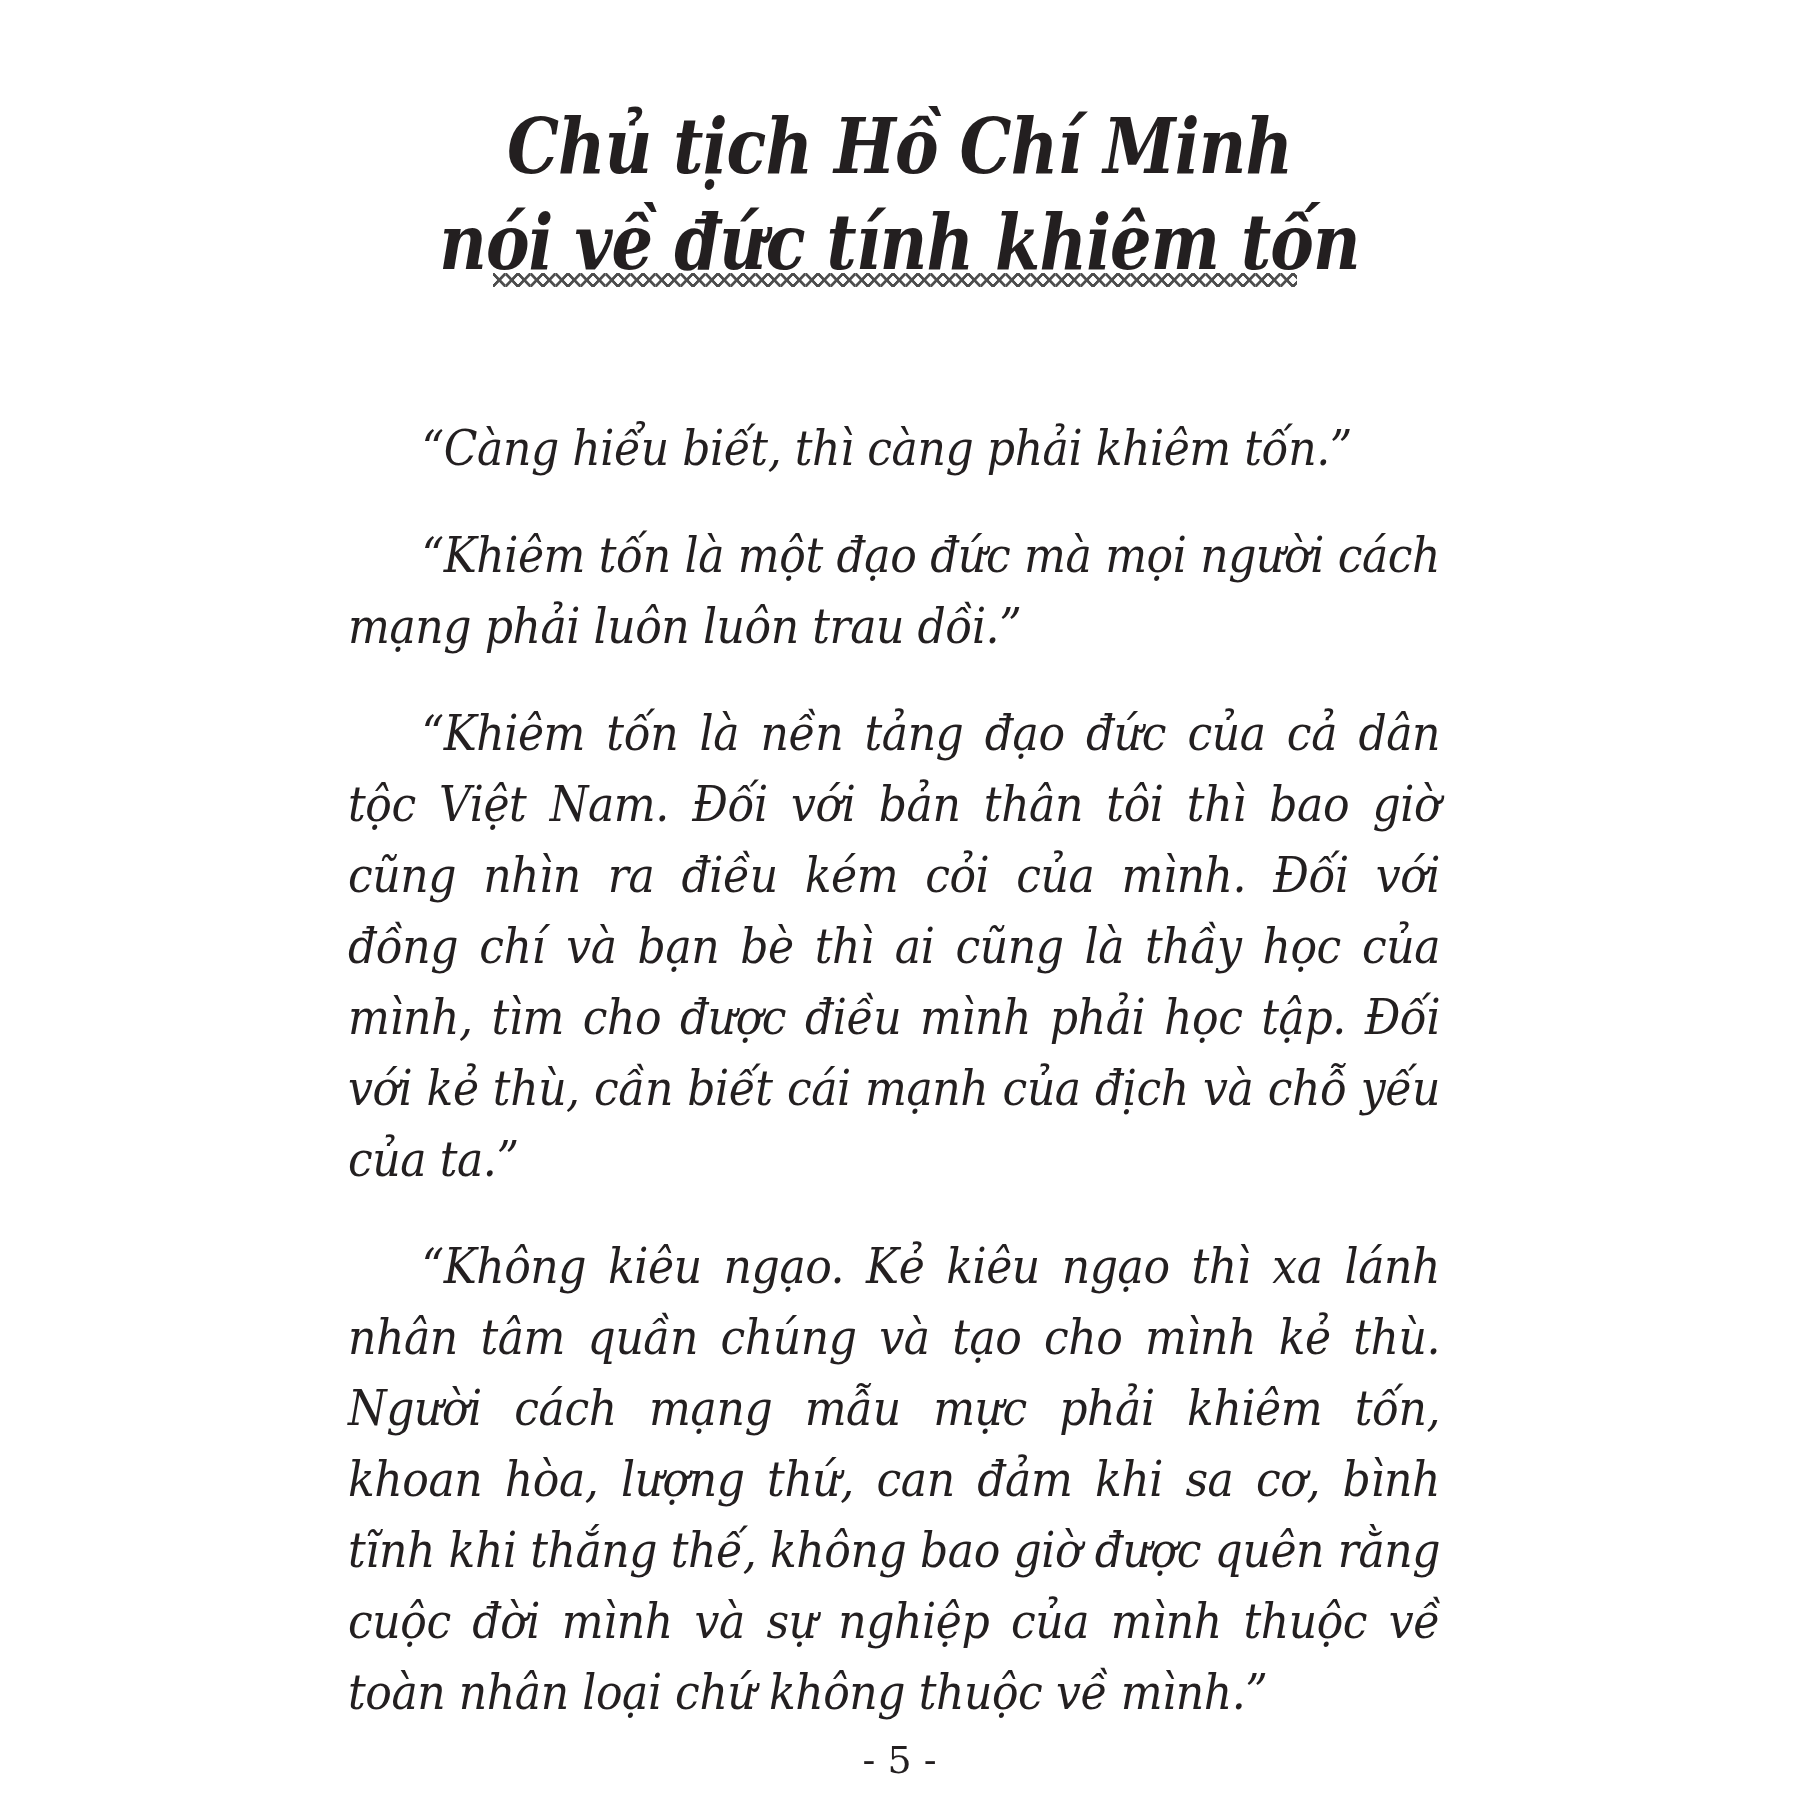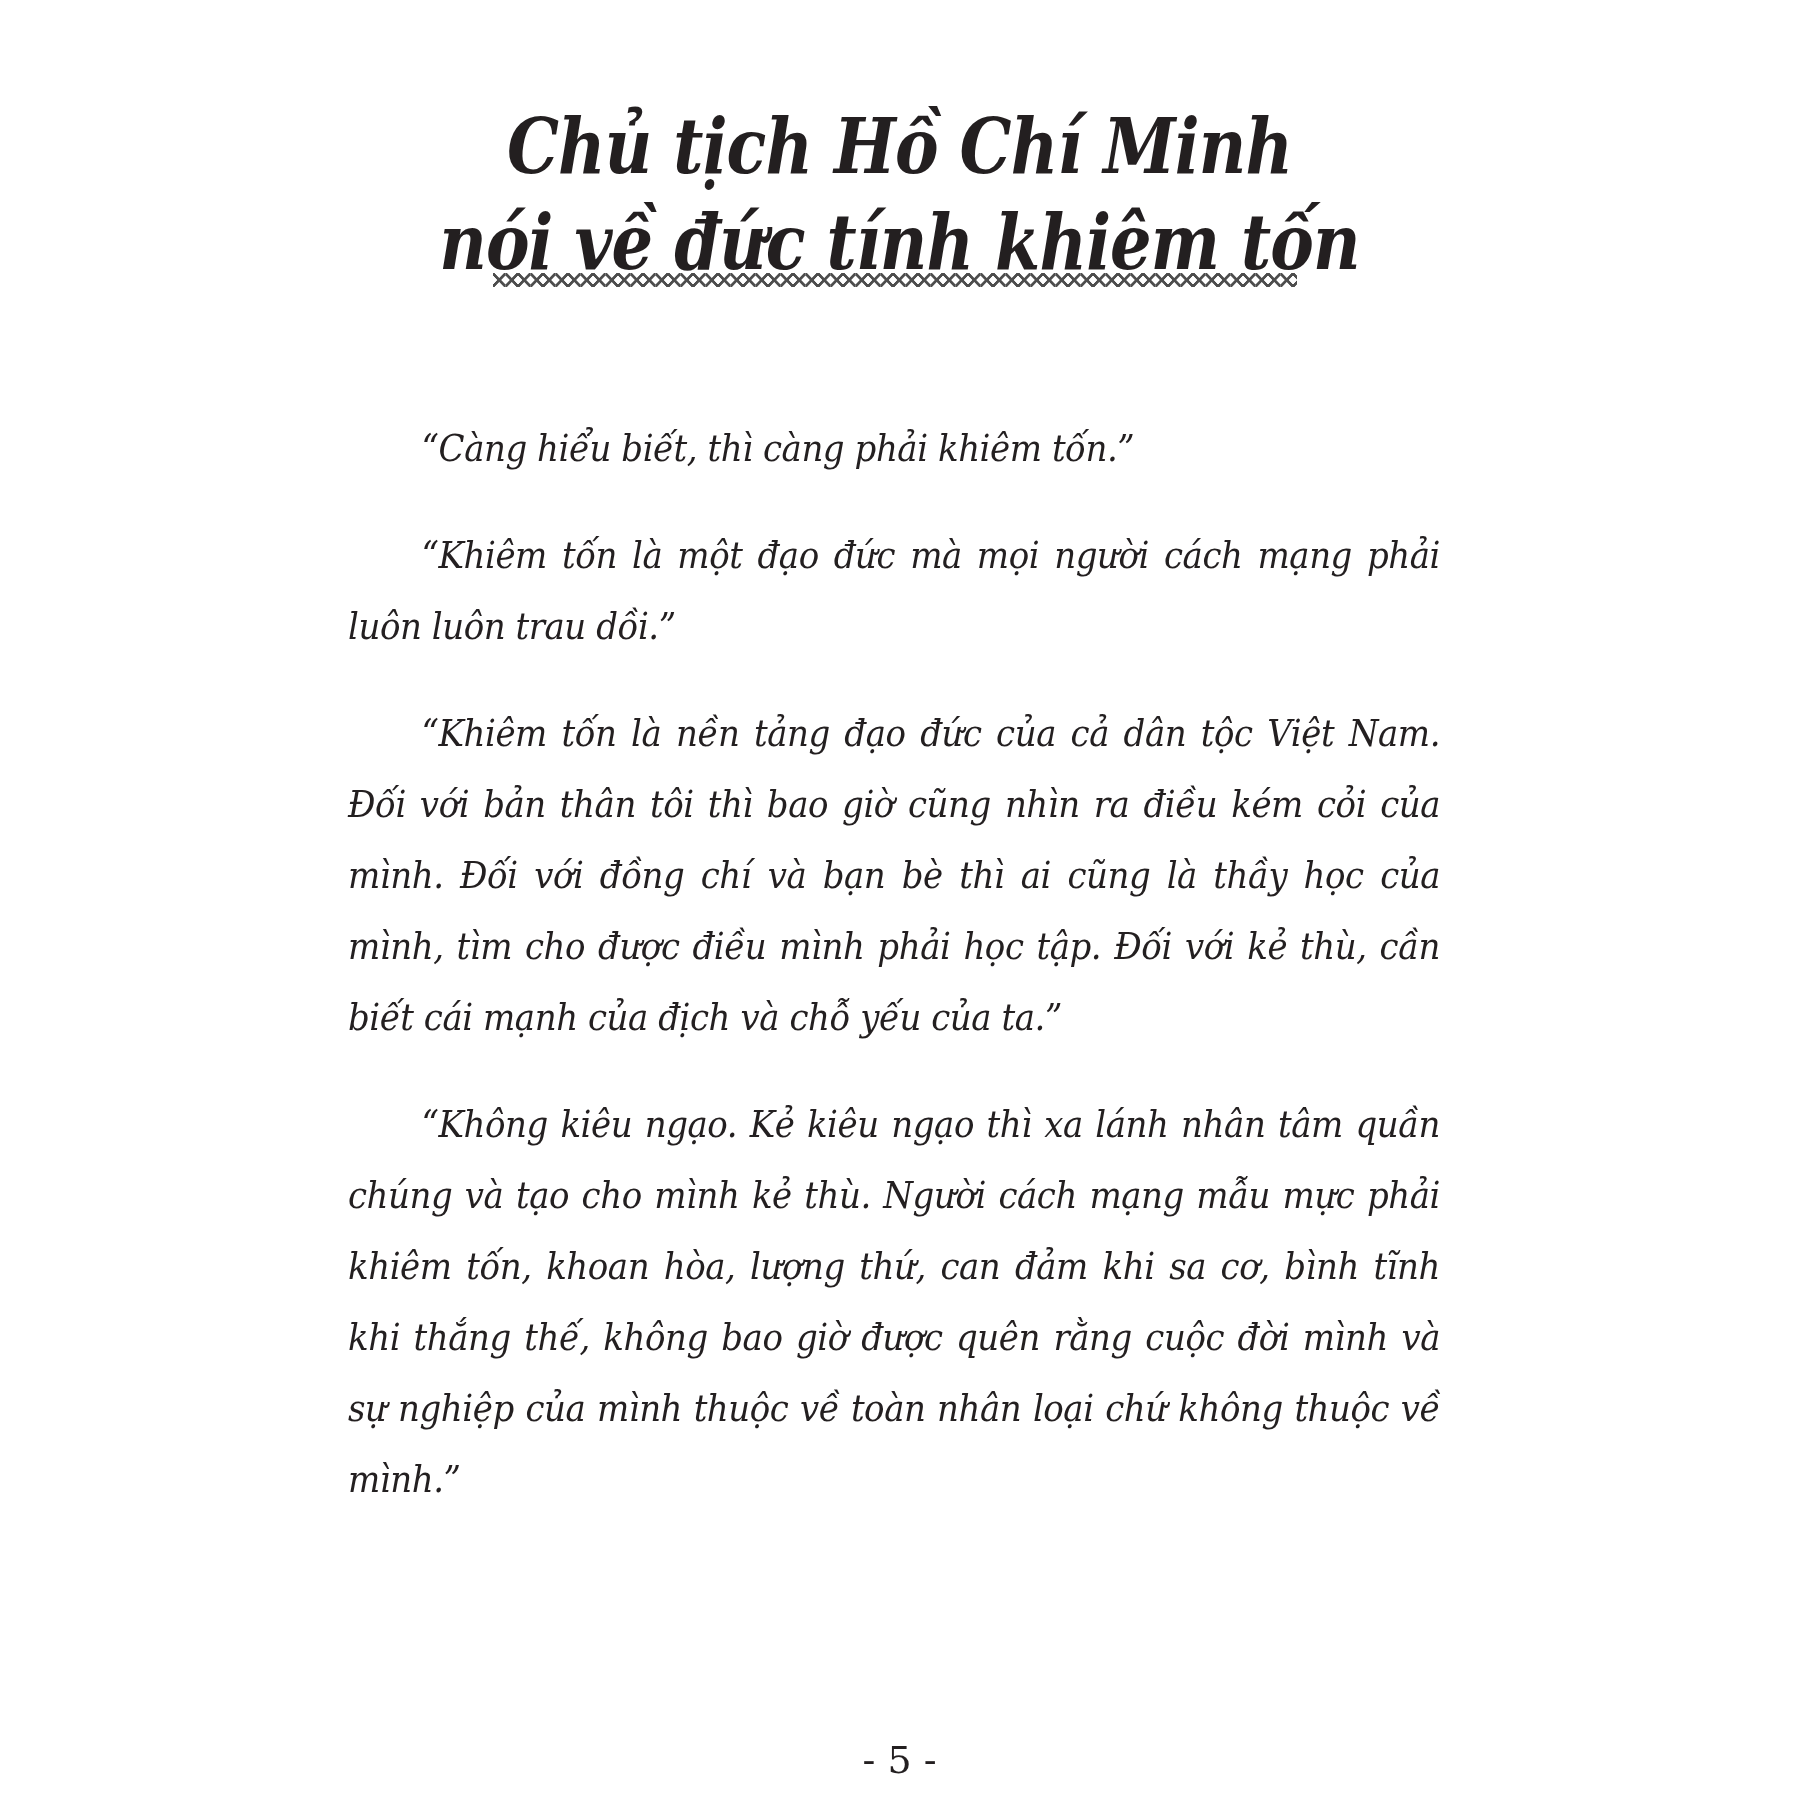--- a/index.html
+++ b/index.html
@@ -51,21 +51,21 @@
       background-repeat: repeat-x;
       opacity: 0.9;
     }
     .body-text {
       position: absolute;
       left: 348px;
       top: 413px;
       width: 1092px;
       font-family: "DejaVu Serif", serif;
       font-style: italic;
-      font-size: 37px;
+      font-size: 48px;
       line-height: 71px;
       color: #231f20;
       letter-spacing: -0.5px;
     }
     .para {
       margin: 0 0 36px 0;
       text-indent: 80px;
       text-align: justify;
       transform: scaleX(0.92);
       transform-origin: left top;

